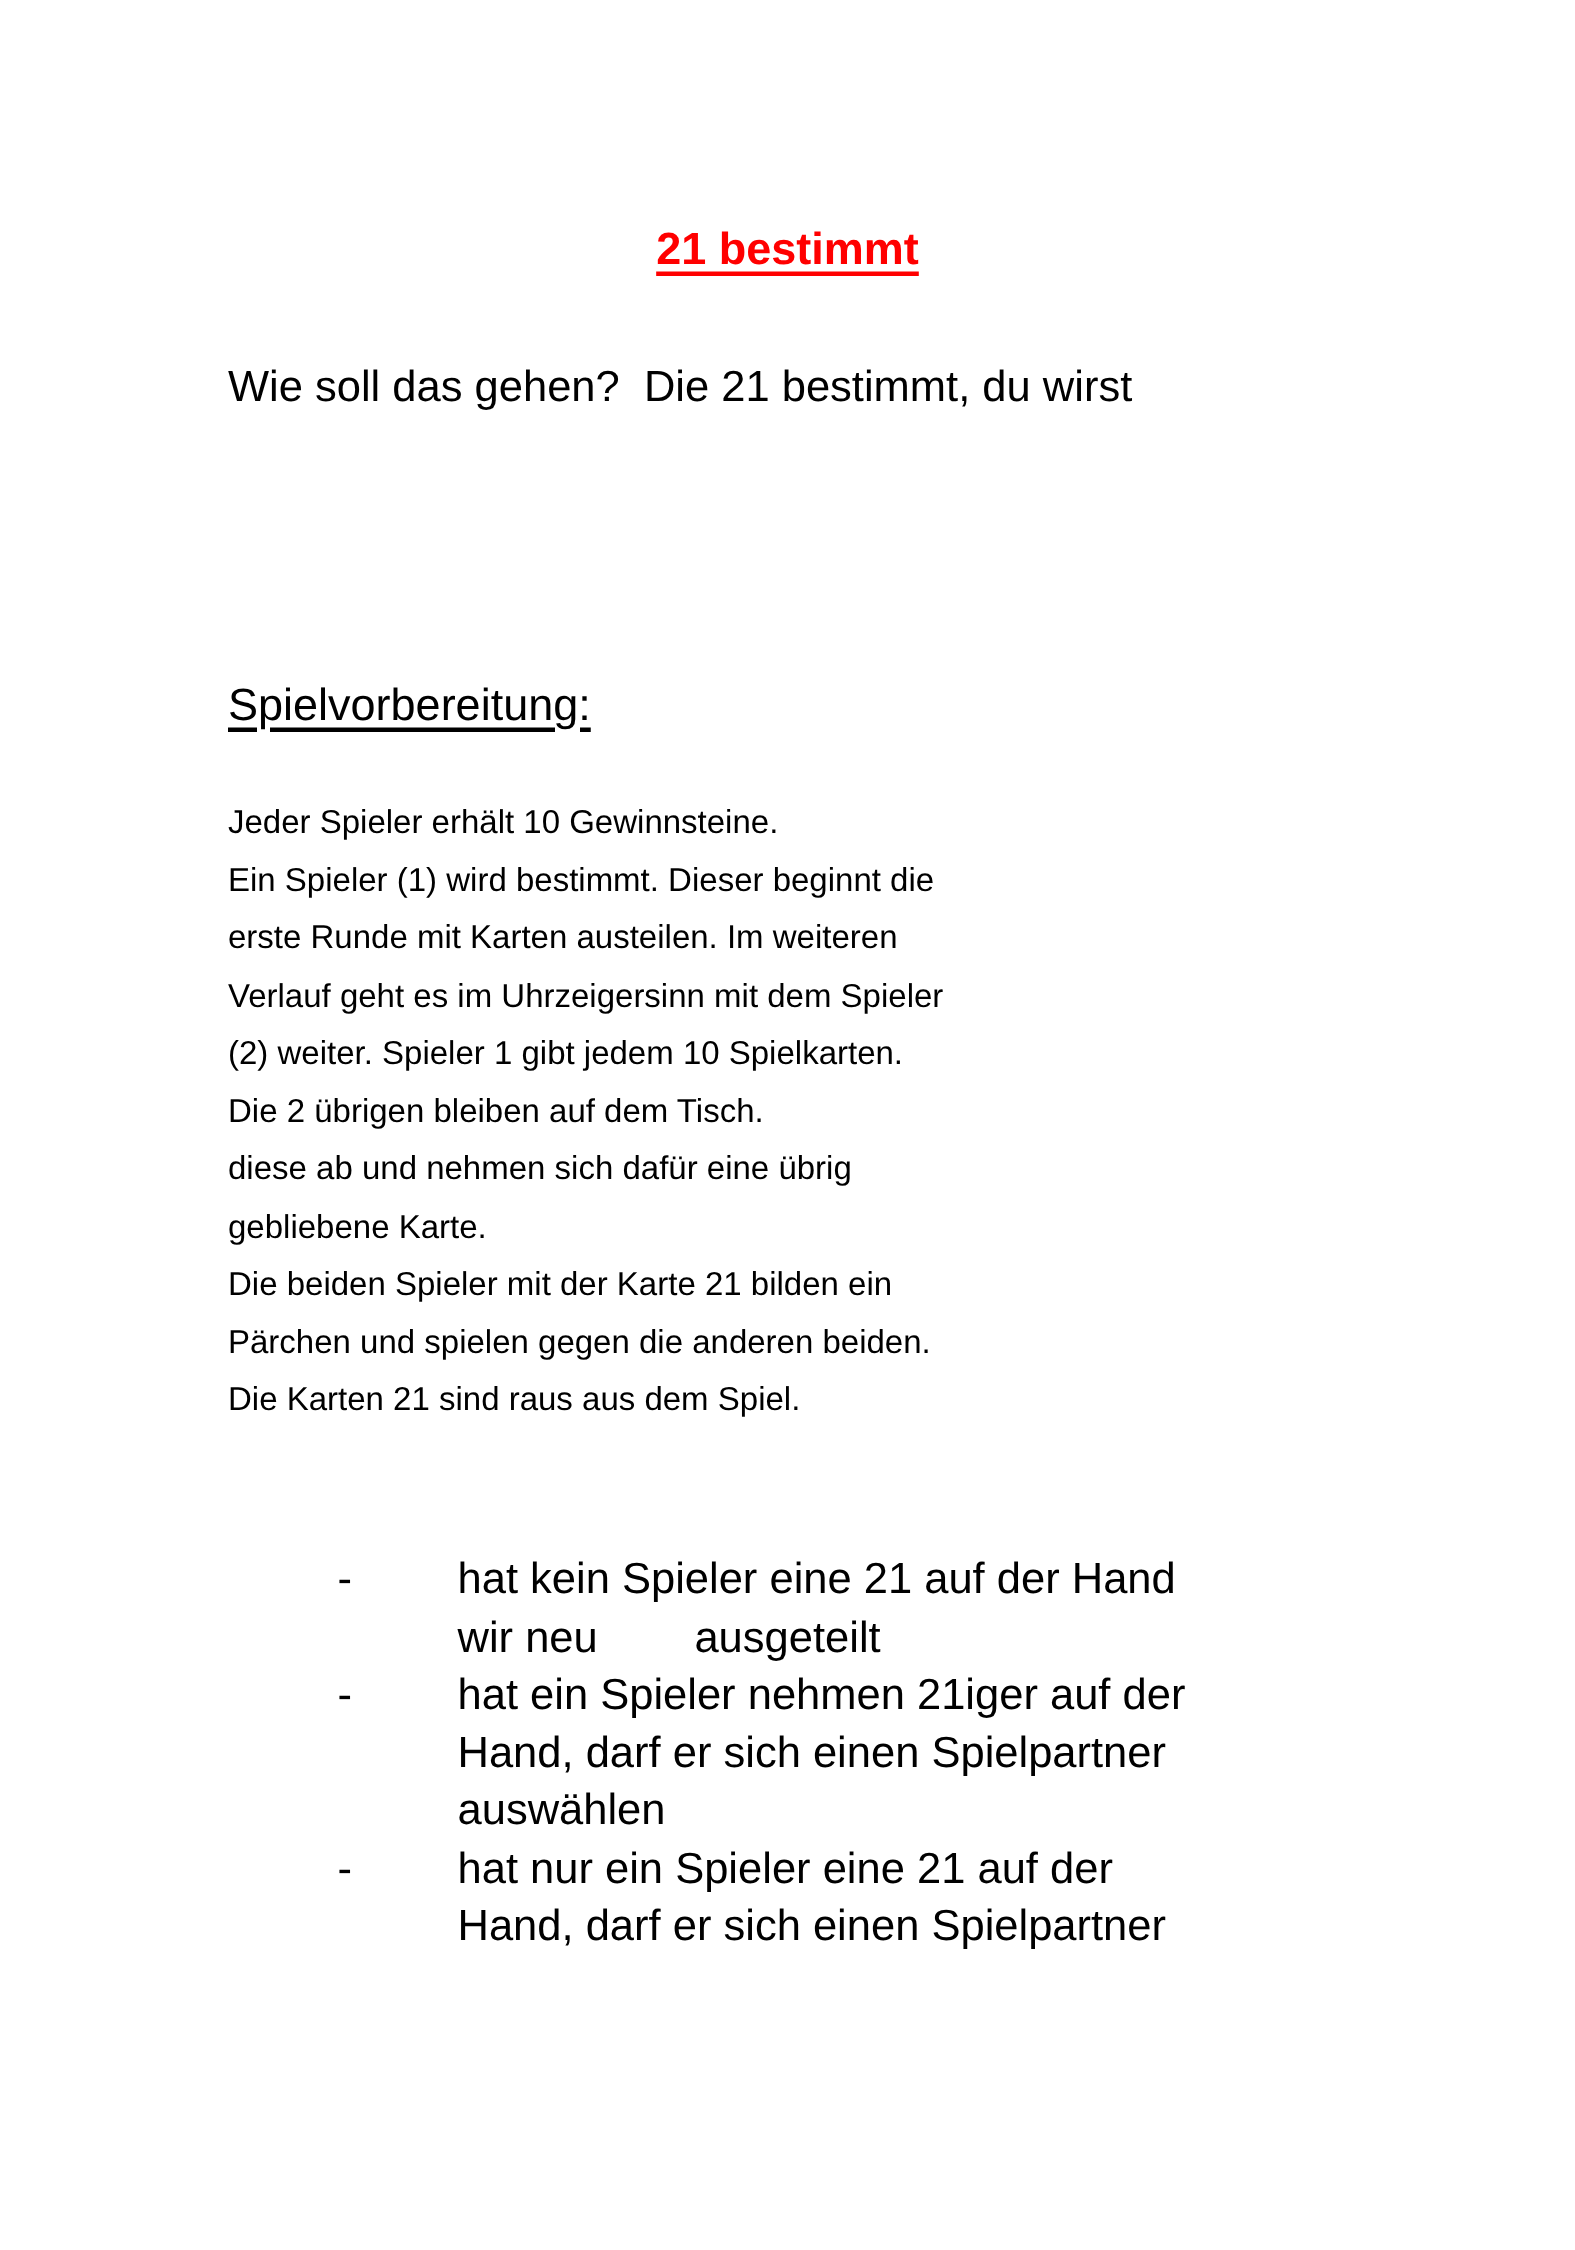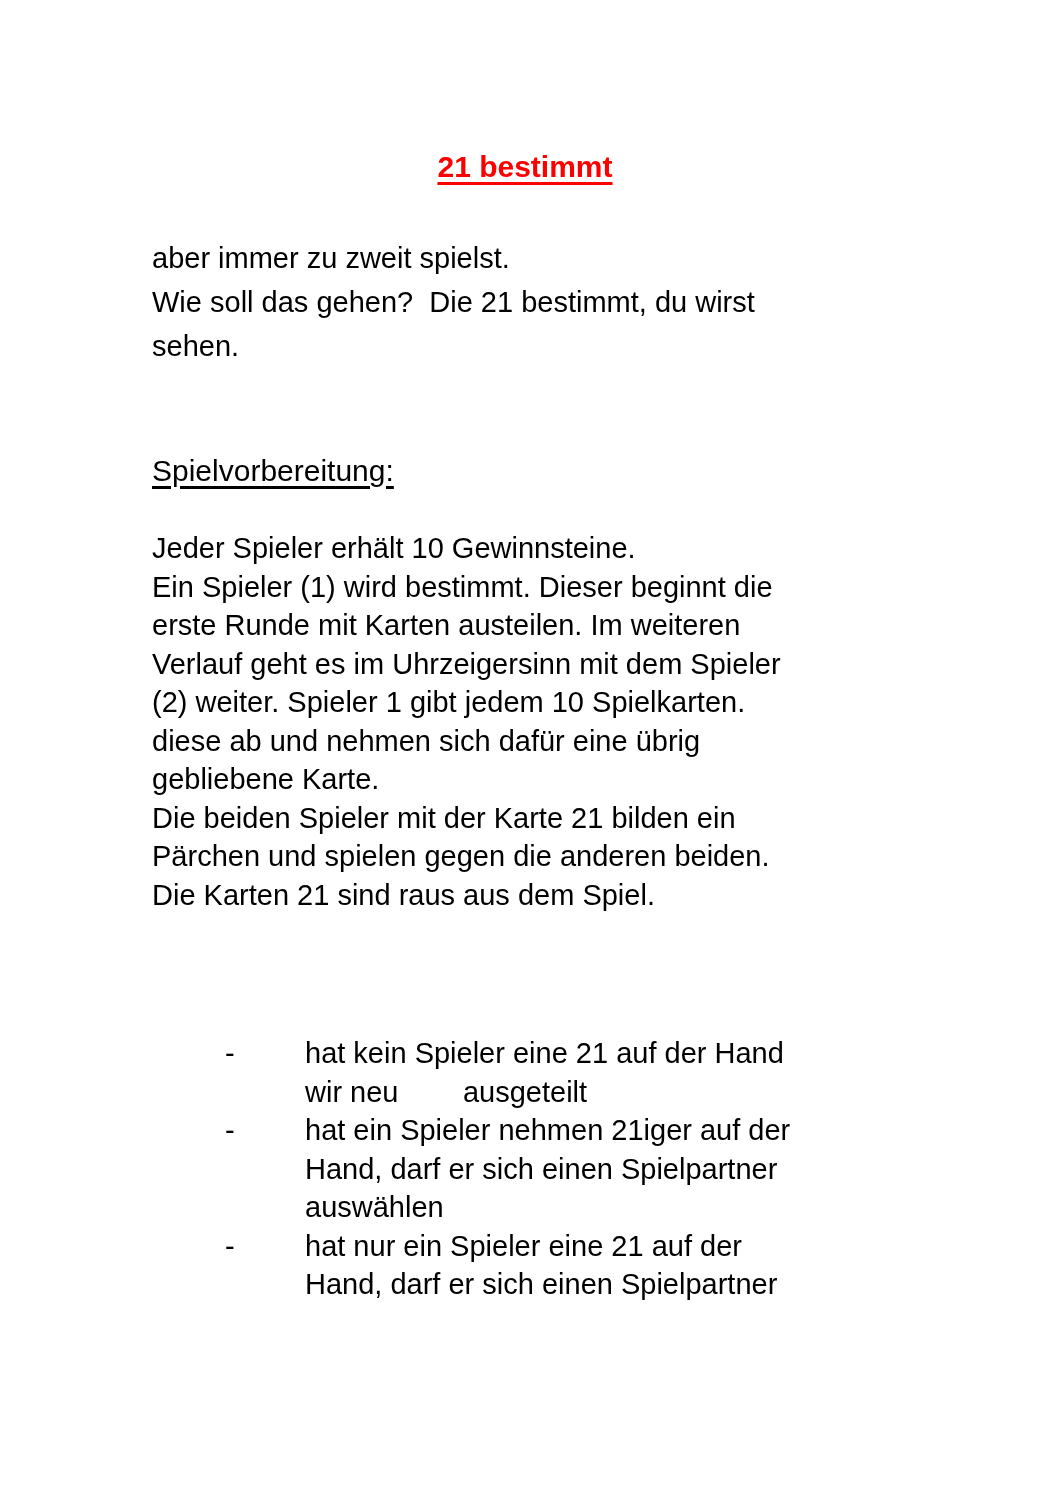--- a/index.html
+++ b/index.html
@@ -50,21 +50,21 @@
     font-weight: normal;
     text-decoration: underline;
     text-underline-offset: 5px;
     line-height: 38px;
   }
   .body-paragraph {
     position: absolute;
     top: 529px;
     left: 152px;
     right: 80px;
-    font-size: 29px;
+    font-size: 22px;
     line-height: 38.5px;
   }
   .bullet-list {
     position: absolute;
     top: 1034px;
     left: 152px;
     right: 80px;
     font-size: 29px;
     line-height: 38.5px;
   }
@@ -79,33 +79,32 @@
   }
 </style>
 </head>
 <body>
 
 <div class="page">
 
   <h1 class="doc-title">21 bestimmt</h1>
 
   <div class="intro">
-    <div class="line">aber immer zu zweit spielst.</div>
     <div class="line">Wie soll das gehen?  Die 21 bestimmt, du wirst</div>
-    <div class="line">sehen.</div>
   </div>
 
   <h2 class="section-heading">Spielvorbereitung:</h2>
 
   <div class="body-paragraph">
     <div class="line">Jeder Spieler erhält 10 Gewinnsteine.</div>
     <div class="line">Ein Spieler (1) wird bestimmt. Dieser beginnt die</div>
     <div class="line">erste Runde mit Karten austeilen. Im weiteren</div>
     <div class="line">Verlauf geht es im Uhrzeigersinn mit dem Spieler</div>
     <div class="line">(2) weiter. Spieler 1 gibt jedem 10 Spielkarten.</div>
+    <div class="line">Die 2 übrigen bleiben auf dem Tisch.</div>
     <div class="line">diese ab und nehmen sich dafür eine übrig</div>
     <div class="line">gebliebene Karte.</div>
     <div class="line">Die beiden Spieler mit der Karte 21 bilden ein</div>
     <div class="line">Pärchen und spielen gegen die anderen beiden.</div>
     <div class="line">Die Karten 21 sind raus aus dem Spiel.</div>
   </div>
 
   <div class="bullet-list">
 
     <div class="bullet-item">

